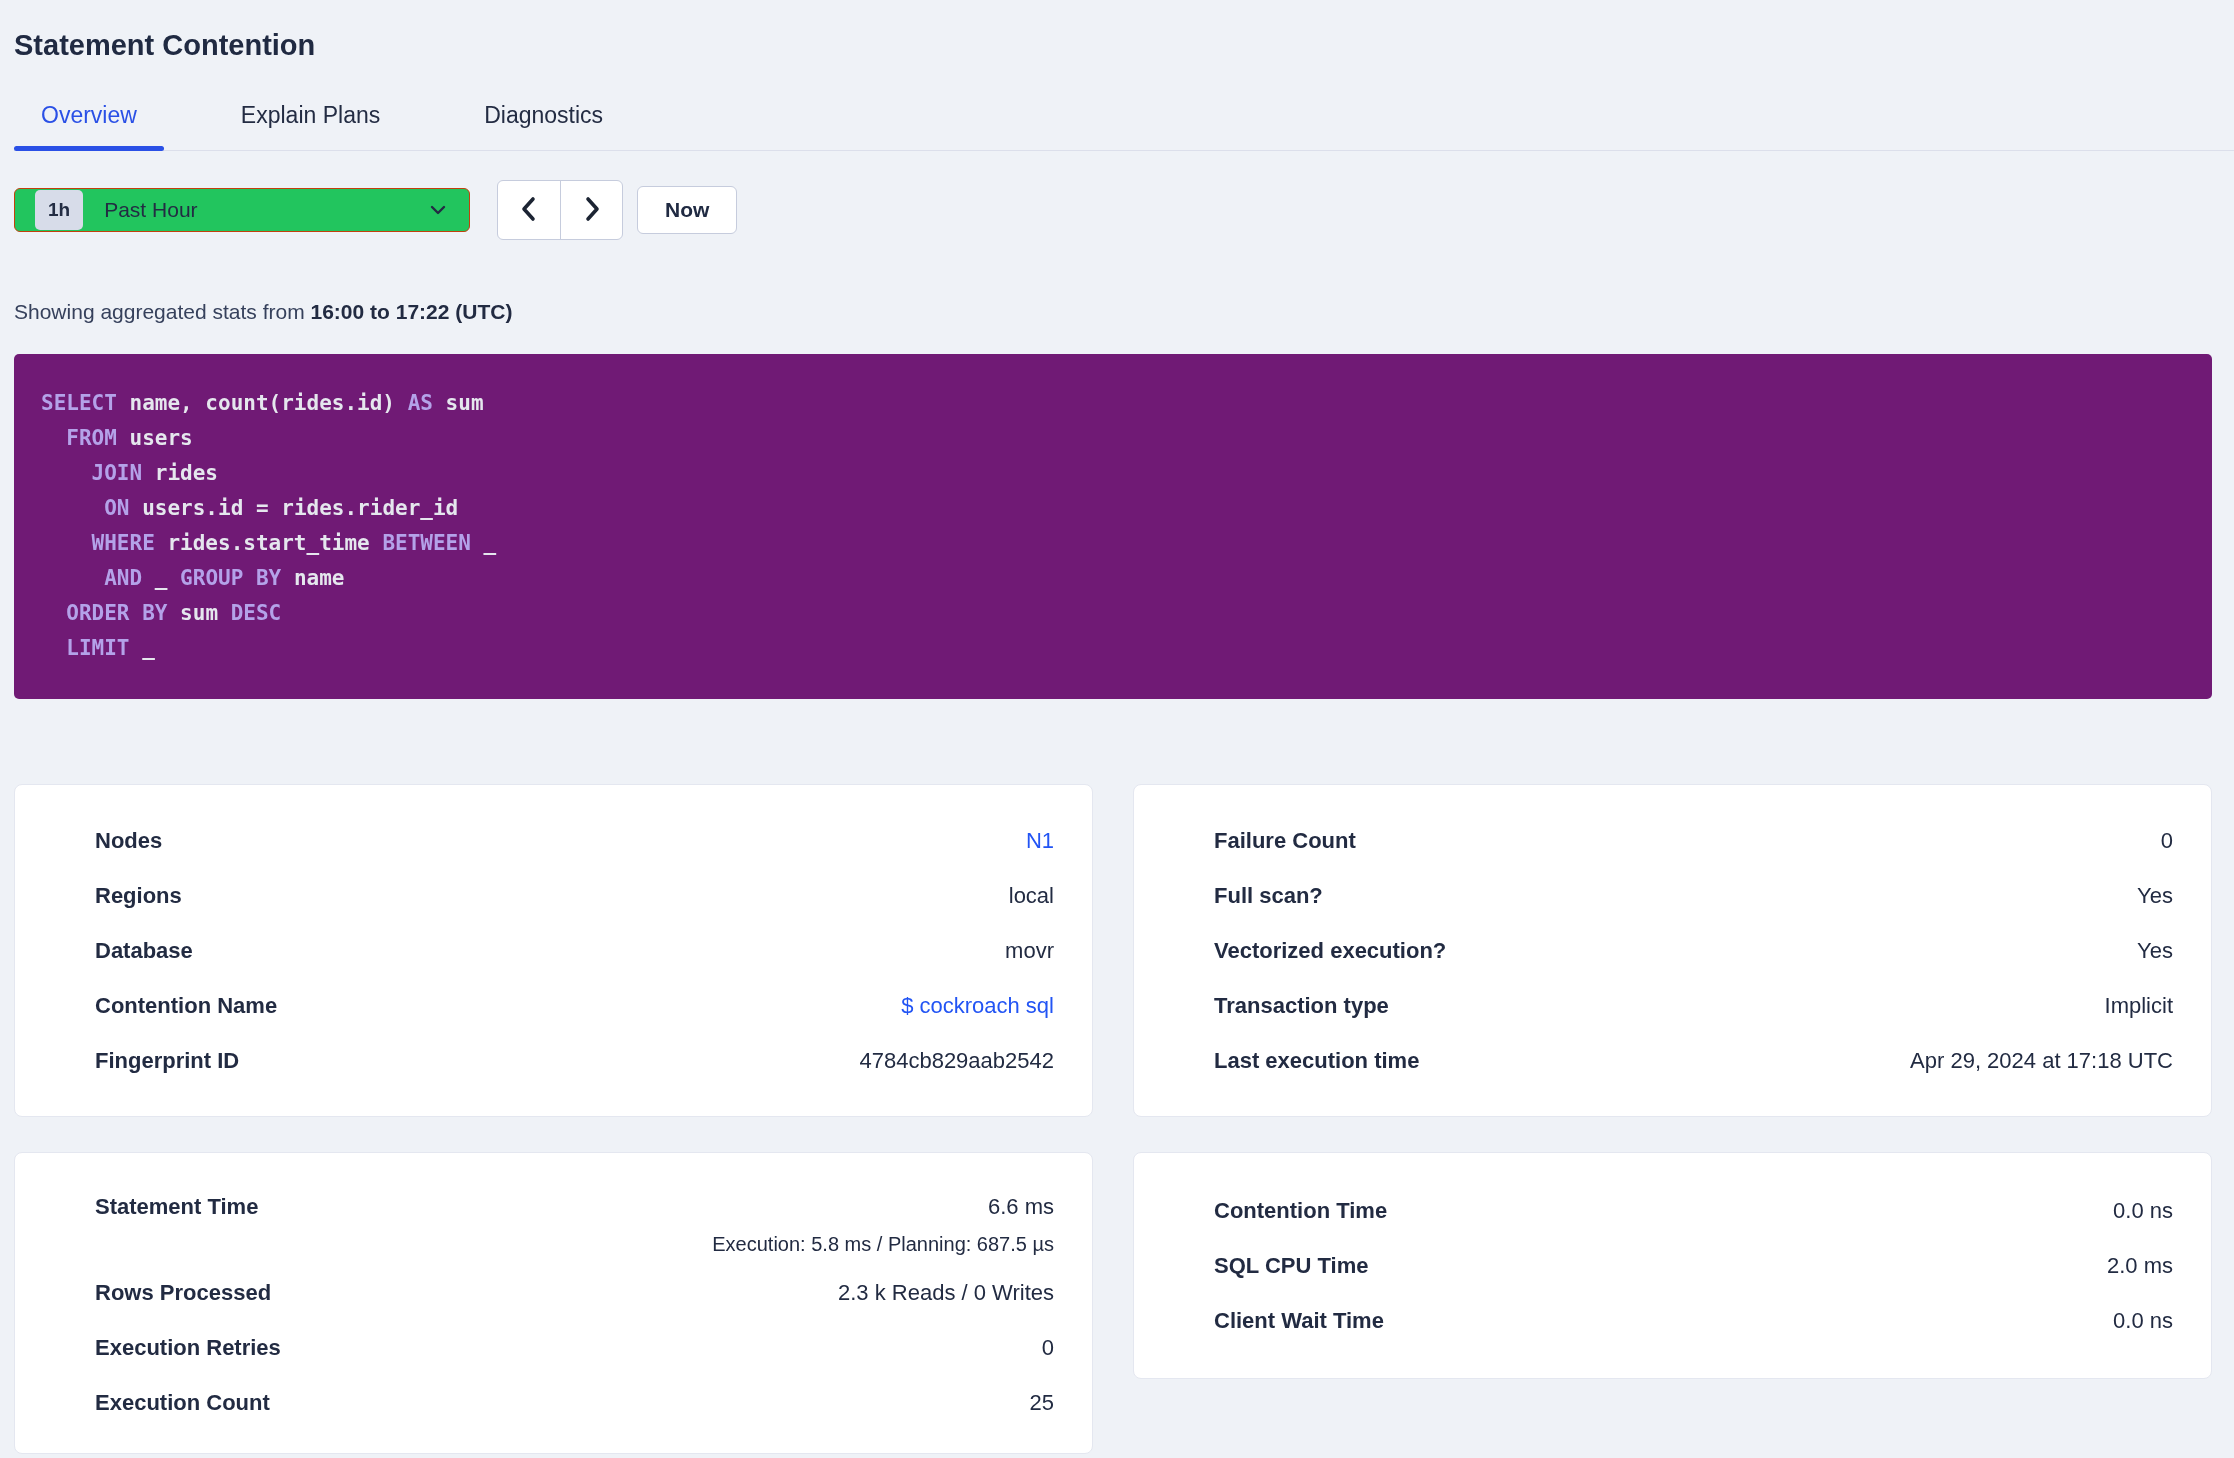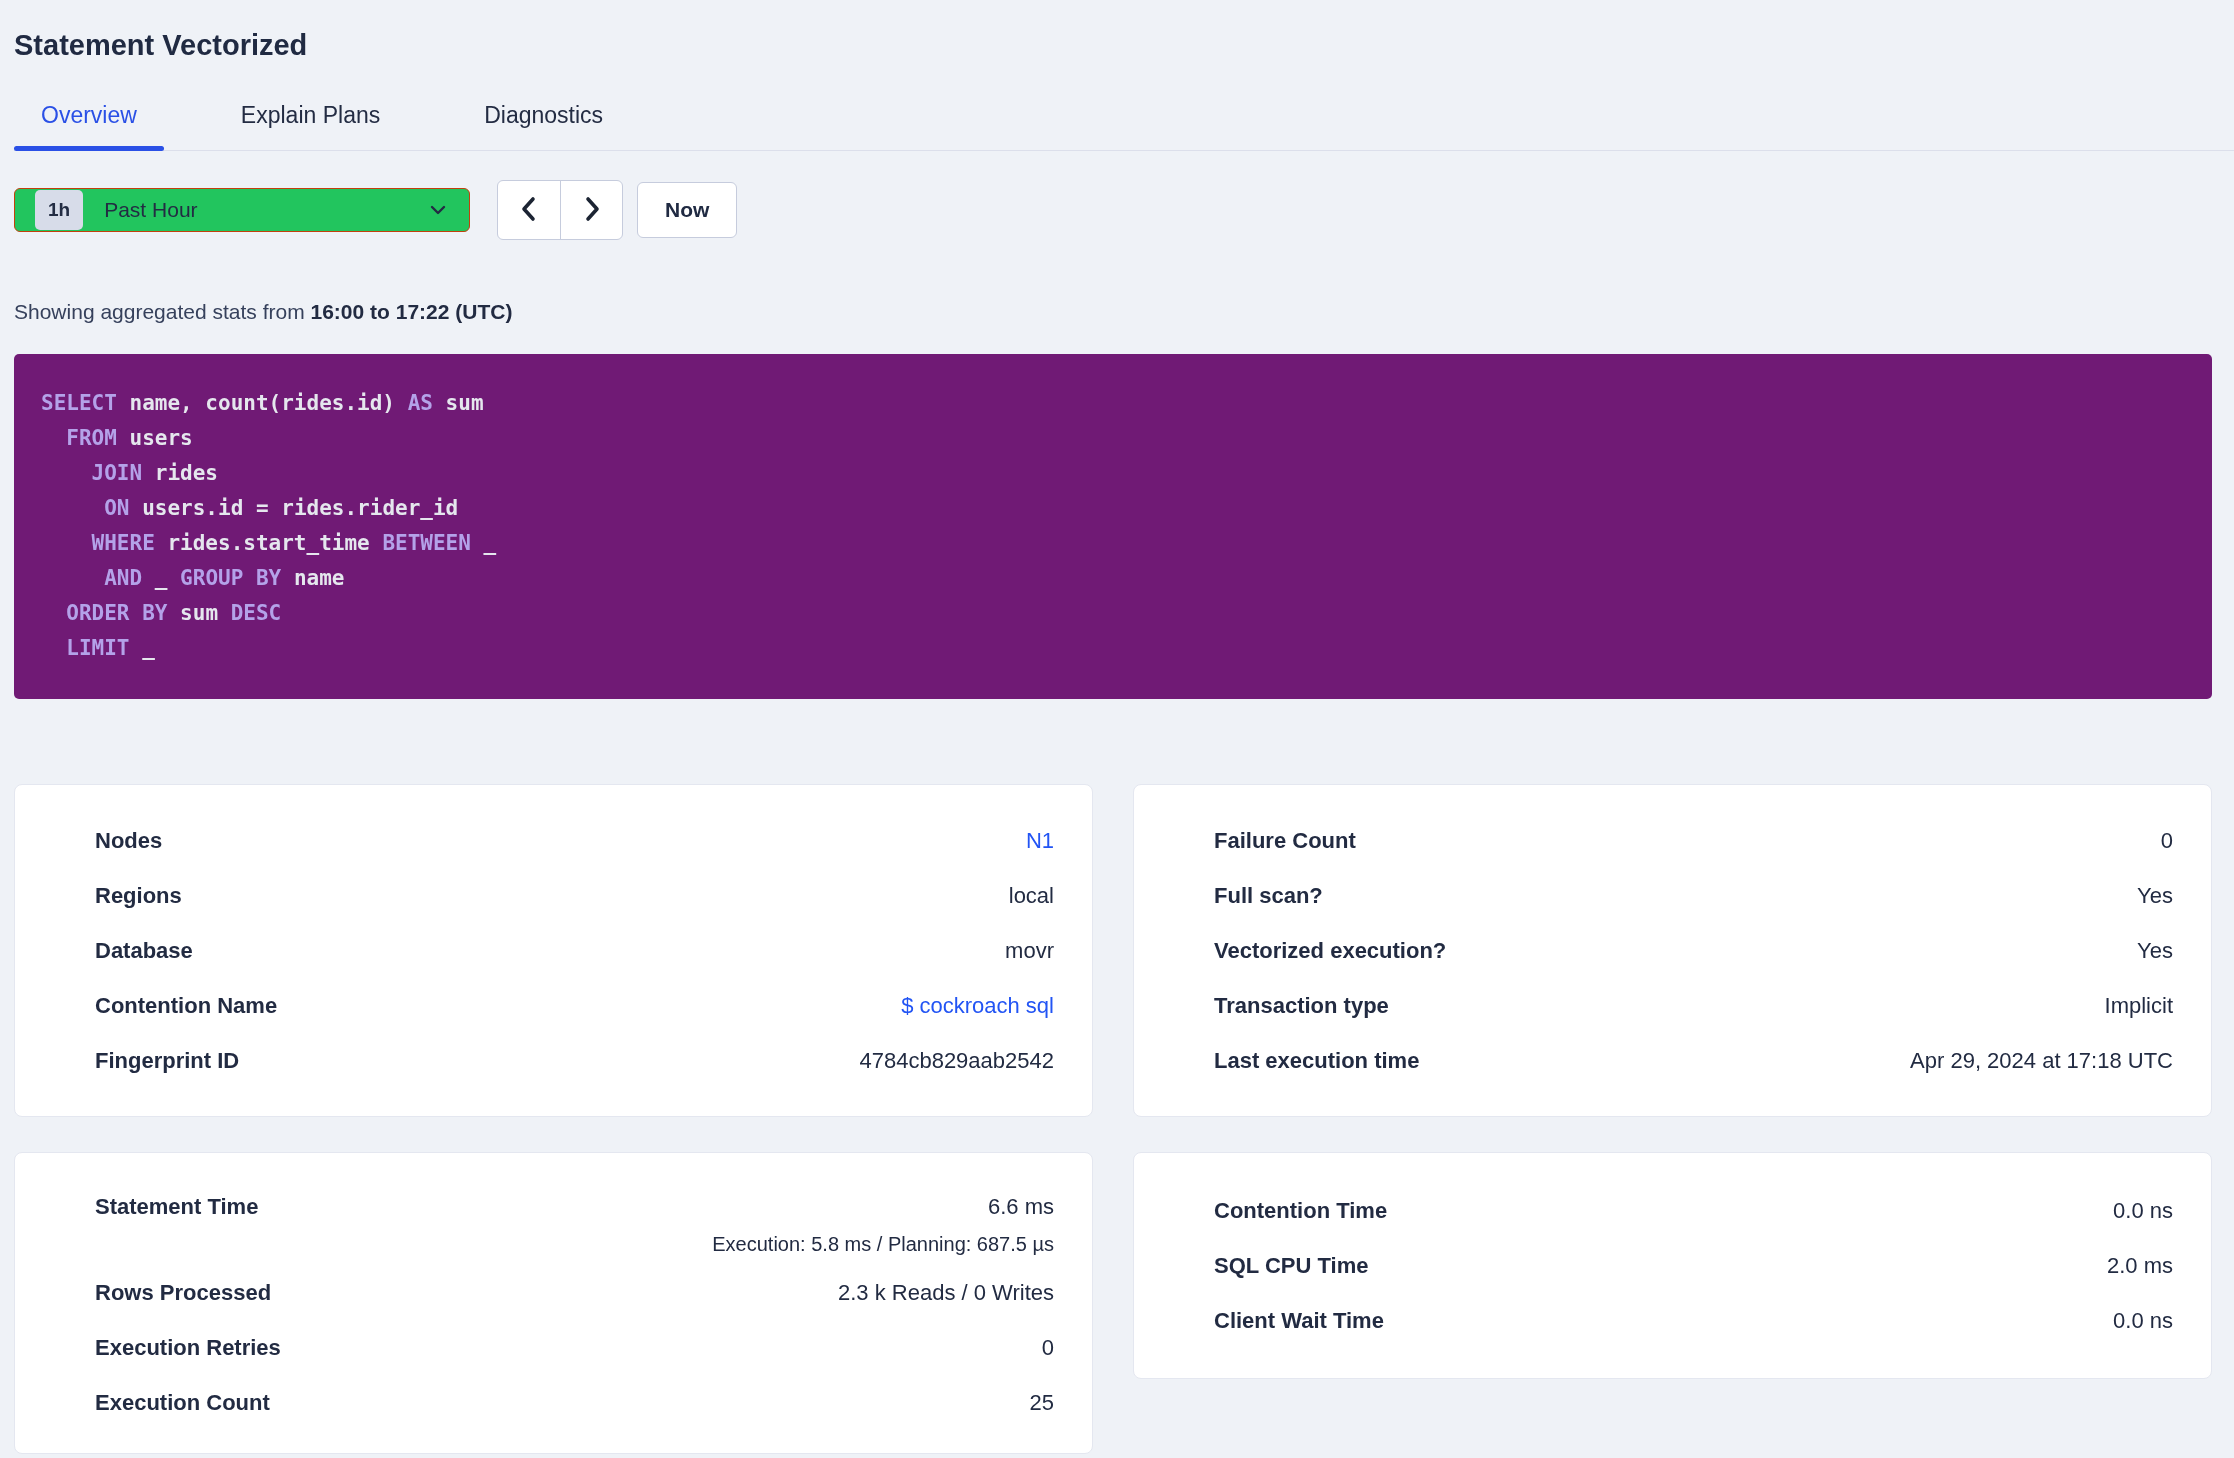--- a/index.html
+++ b/index.html
@@ -30,21 +30,21 @@
          padding:9px 13px; color:#232c43; }
   .range-label { font-size:21px; margin-left:21px; color:#232c43; }
   .chev-down { margin-left:auto; display:flex; }
 
   .nav-group { display:flex; height:60px; margin-left:27px; background:#fff;
          border:1px solid #c6ccdd; border-radius:6px; overflow:hidden; }
   .nav-btn { width:62px; border:none; background:transparent; display:flex;
          align-items:center; justify-content:center; cursor:pointer; }
   .nav-btn + .nav-btn { border-left:1px solid #c6ccdd; }
 
-  .now-btn { height:56px; margin-left:14px; padding:0 27px; background:#fff;
+  .now-btn { height:48px; margin-left:14px; padding:0 27px; background:#fff;
          border:1px solid #c6ccdd; border-radius:6px; font-family:inherit;
          font-size:21px; font-weight:600; color:#202a42; cursor:pointer; }
 
   .agg { margin-top:60px; font-size:21px; line-height:24px; color:#36415c; }
   .agg b { color:#222b42; }
 
   
   .sql { margin-top:30px; width:2198px; background:#701a75; border-radius:5px;
          padding:32px 30px 33px 27px;
          font-family:"DejaVu Sans Mono", monospace; font-size:21px; line-height:35px;
@@ -66,21 +66,21 @@
   .val { font-size:22px; color:#222b42; text-align:right; }
   a.val { color:#2254f4; text-decoration:none; cursor:pointer; }
   .sub { width:100%; height:32px; display:flex; justify-content:flex-end;
          font-size:20px; color:#222b42; }
 </style>
 </head>
 <body>
 
 <div class="page">
 
-  <h1 class="page-title">Statement Vectorized</h1>
+  <h1 class="page-title">Statement Contention</h1>
 
   <div class="tabbar">
     <div class="tab active">Overview</div>
     <div class="tab">Explain Plans</div>
     <div class="tab">Diagnostics</div>
   </div>
 
   <div class="toolbar">
     <div class="range-select">
       <span class="range-badge">1h</span>

